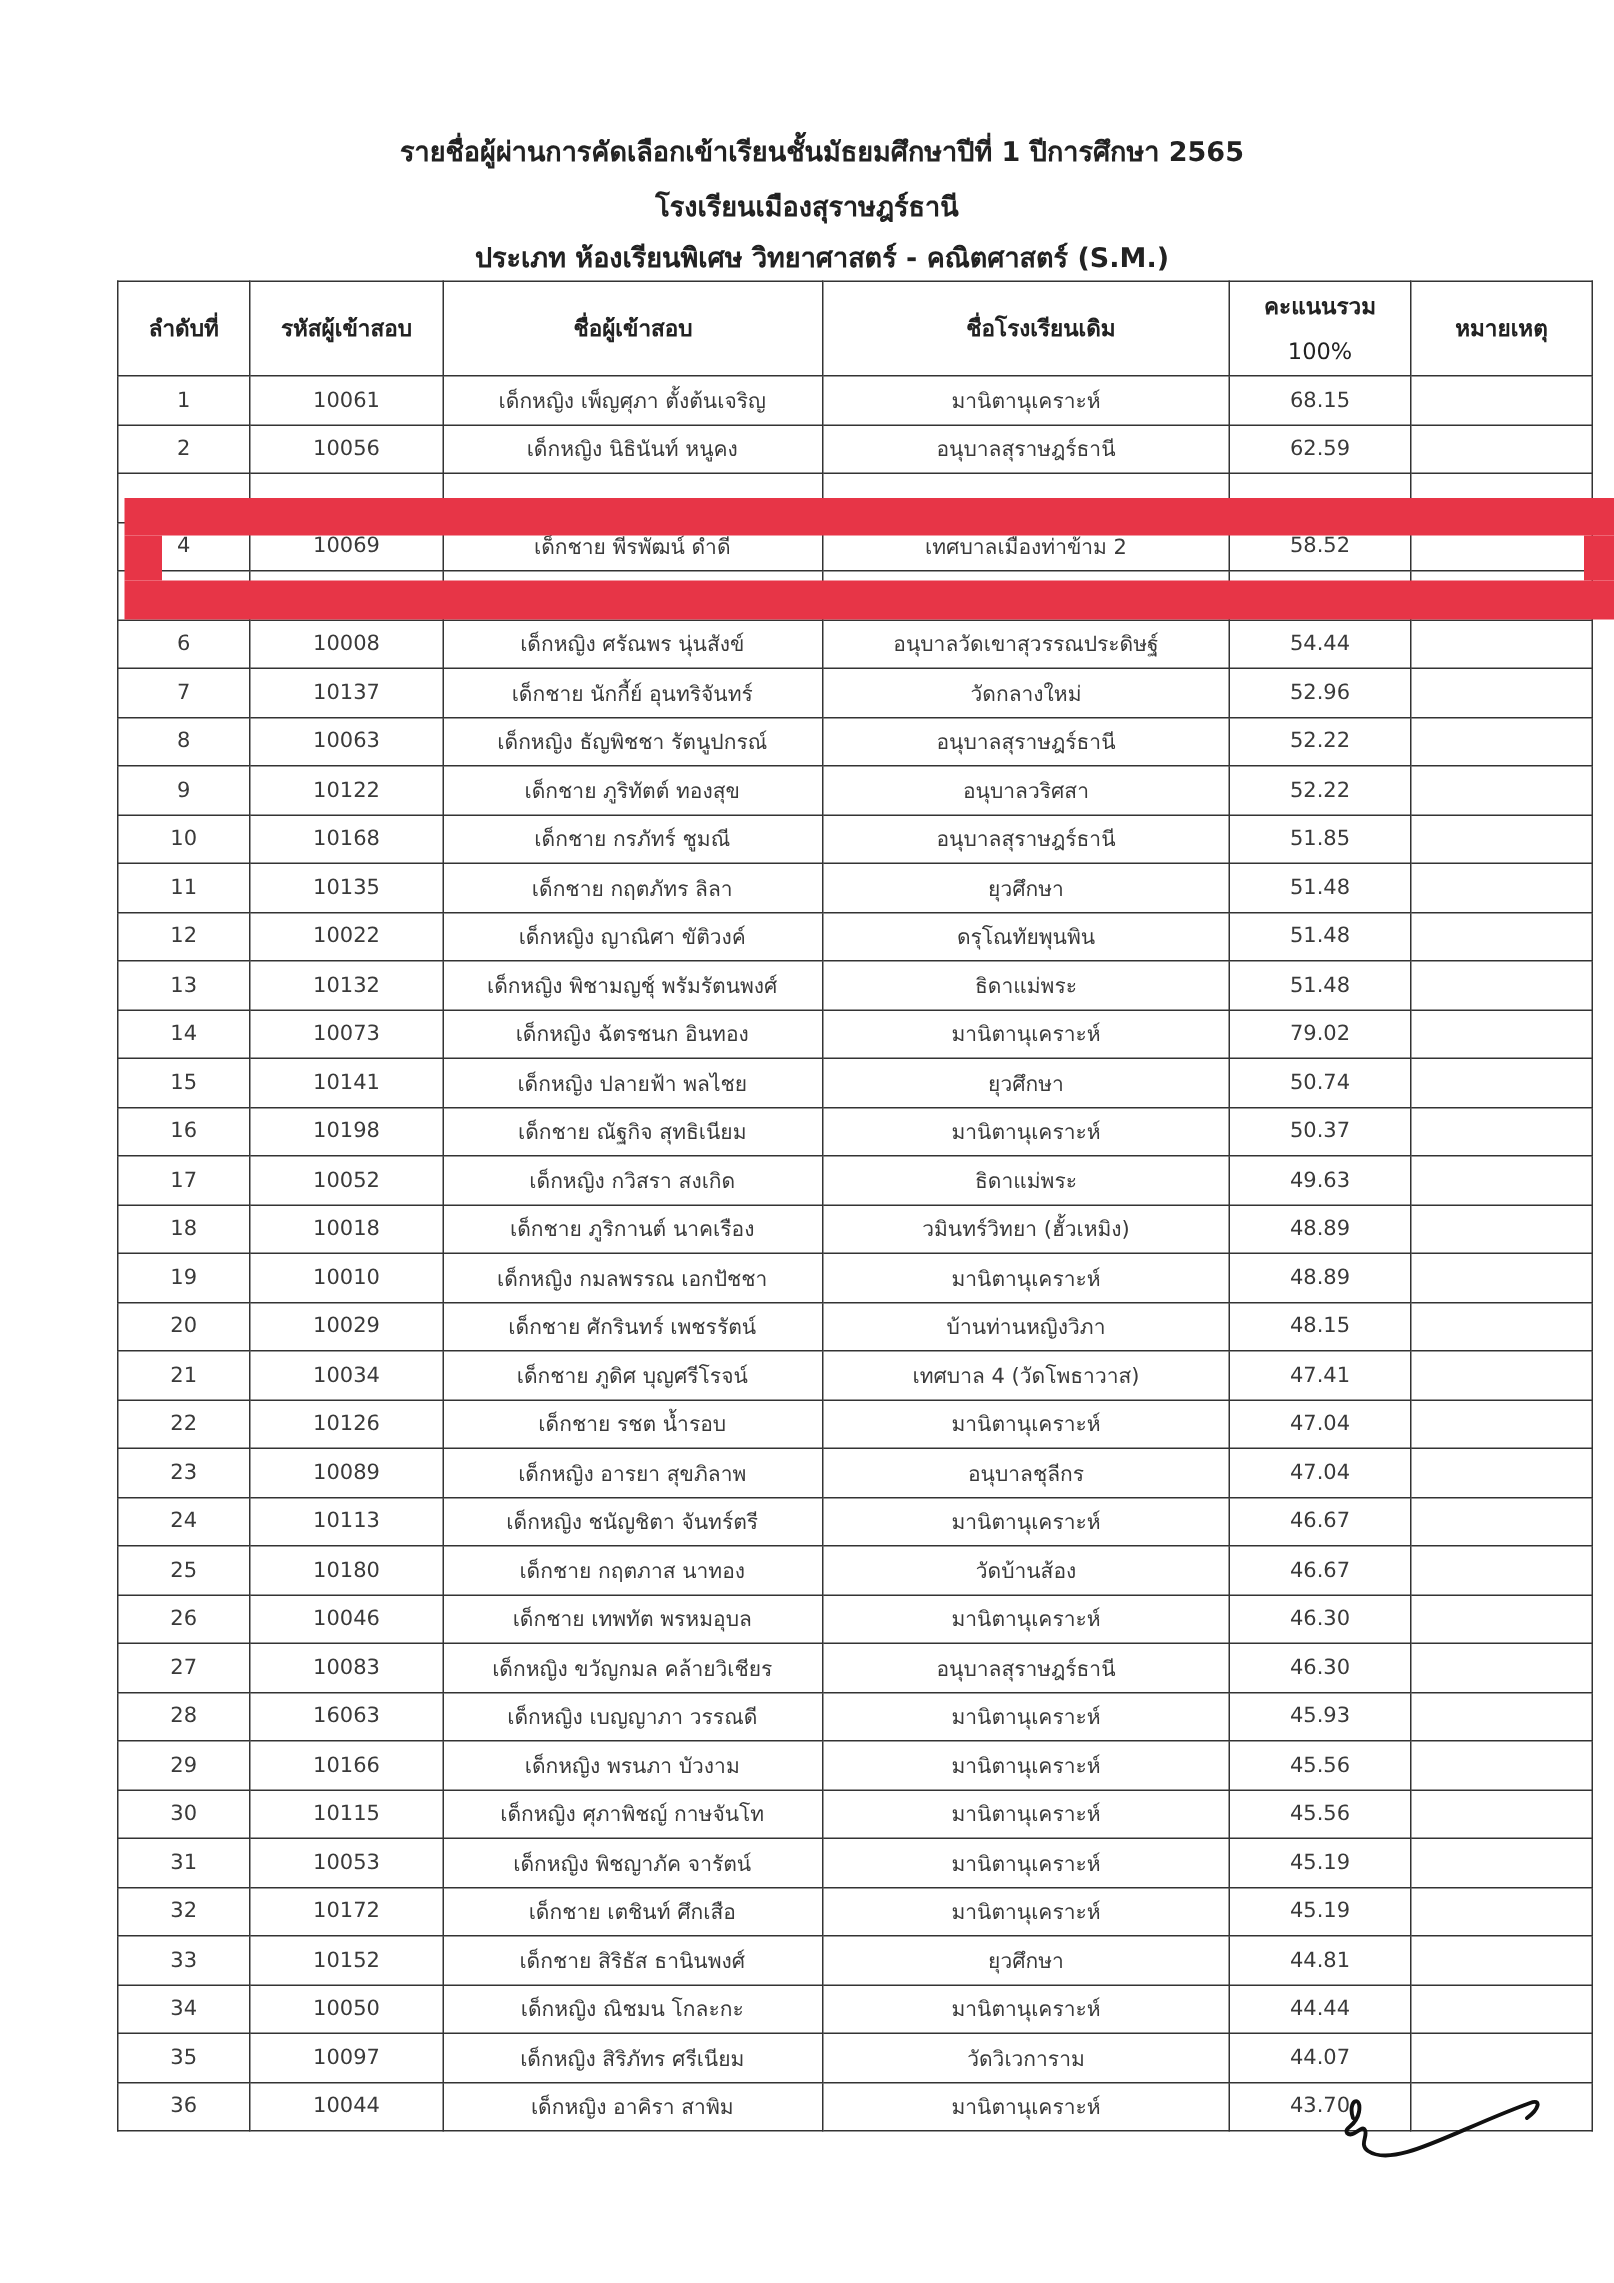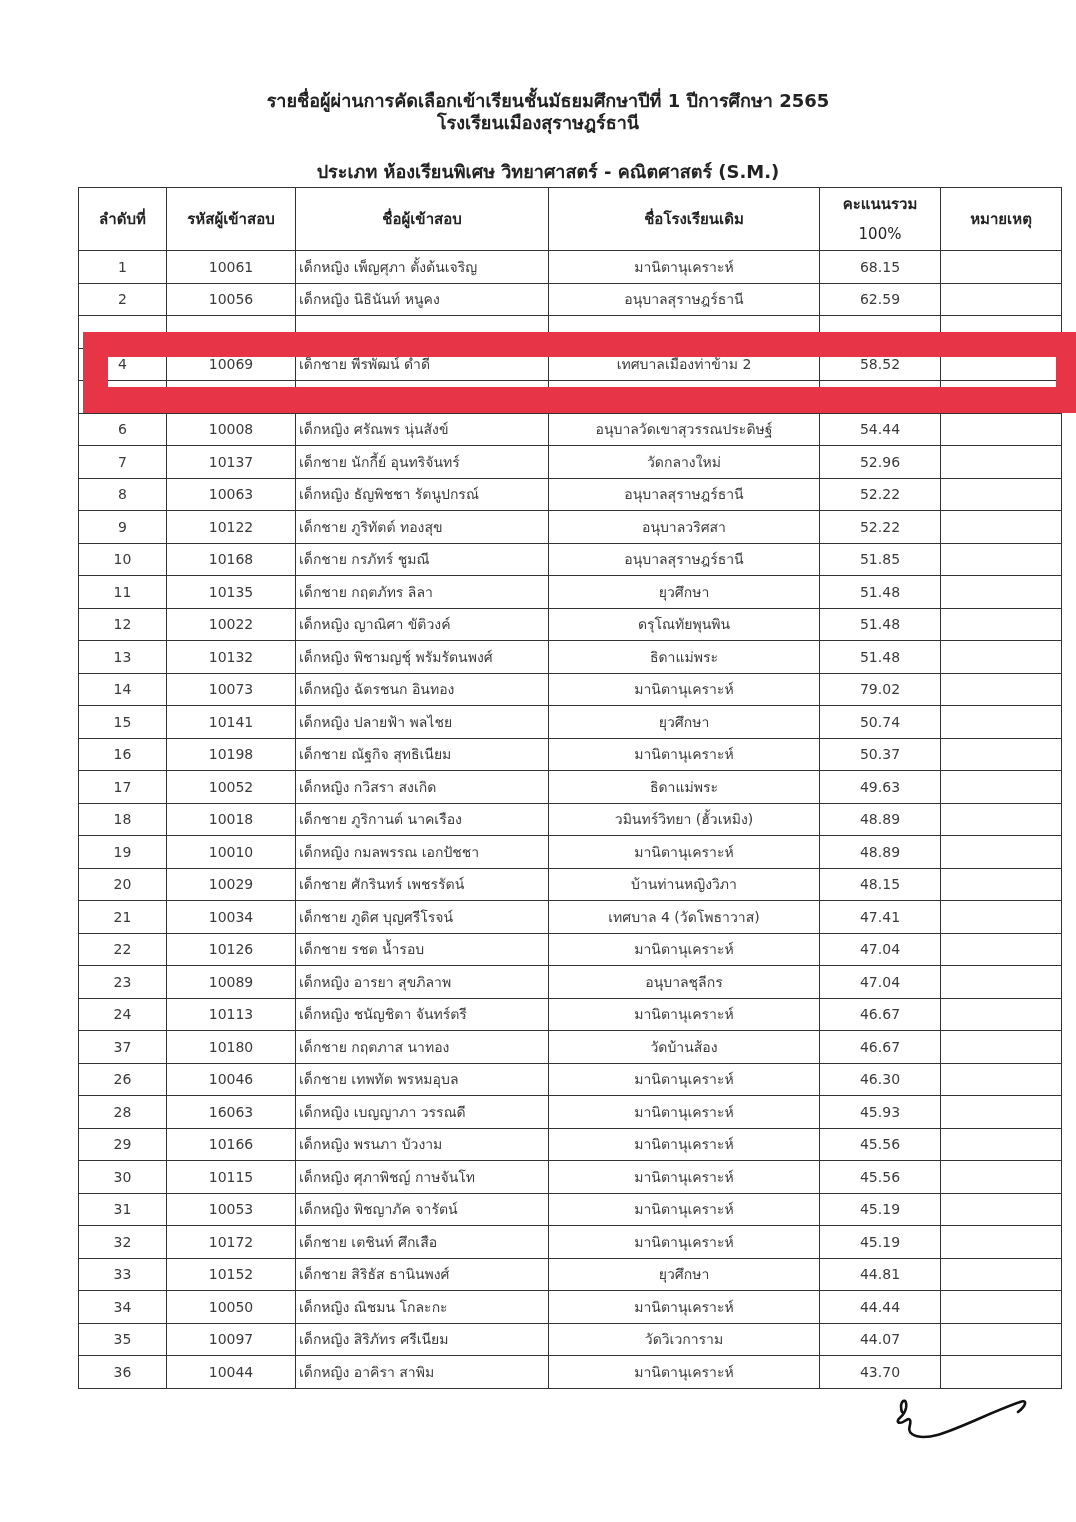--- a/index.html
+++ b/index.html
@@ -5,33 +5,33 @@
   html, body { margin: 0; padding: 0; }
   body {
     width: 1076px; height: 1522px; background: #ffffff; position: relative; overflow: hidden;
     font-family: "DejaVu Sans", "Liberation Sans", sans-serif; color: #2a2a2a;
   }
   .title {
     position: absolute; left: 0; width: 1076px; text-align: center;
     font-weight: bold; font-size: 18px; color: #222;
   }
   .t1 { top: 86px; left: 10px; }
-  .t2 { top: 108px; }
+  .t2 { top: 123px; }
   .t3 { top: 157px; left: 10px; }
   table {
     position: absolute; left: 78px; top: 187px; width: 957px;
     border-collapse: collapse; table-layout: fixed;
     font-size: 14px;
   }
   td, th {
     border: 1.6px solid #333; padding: 0 4px; height: 31.5px;
     text-align: center; color: #3a3a3a; white-space: nowrap; overflow: hidden;
   }
   th { height: 62px; font-weight: bold; font-size: 15px; color: #222; line-height: 30px; }
-  td.name { text-align: left; padding-left: 3px; }
+  td.name { text-align: center; padding-left: 3px; }
   .col1 { width: 79px; margin-left: 44px; } .col2 { width: 120px; } .col3 { width: 244px; }
   .col4 { width: 242px; padding-left: 24px; } .col5 { width: 112px; } .col6 { width: 112px; }
   .redact-cover-top { position:absolute; left:83px; top:332px; width:993px; height:25px; background:#e73547; }
   .redact-cover-bot { position:absolute; left:83px; top:387px; width:993px; height:26px; background:#e73547; }
   .redact-cover-l { position:absolute; left:83px; top:357px; width:25px; height:30px; background:#e73547; }
   .redact-cover-r { position:absolute; left:1056px; top:357px; width:20px; height:30px; background:#e73547; }
   .signature { position: absolute; left: 890px; top: 1390px; width: 140px; height: 60px; }
 </style>
 </head>
 <body>
@@ -241,32 +241,40 @@
       </tr>
       <tr>
         <td>24</td>
         <td>10113</td>
         <td class="name">เด็กหญิง ชนัญชิตา จันทร์ตรี</td>
         <td>มานิตานุเคราะห์</td>
         <td>46.67</td>
         <td></td>
       </tr>
       <tr>
-        <td>37</td>
+        <td>25</td>
         <td>10180</td>
         <td class="name">เด็กชาย กฤตภาส นาทอง</td>
         <td>วัดบ้านส้อง</td>
         <td>46.67</td>
         <td></td>
       </tr>
       <tr>
         <td>26</td>
         <td>10046</td>
         <td class="name">เด็กชาย เทพทัต พรหมอุบล</td>
         <td>มานิตานุเคราะห์</td>
+        <td>46.30</td>
+        <td></td>
+      </tr>
+      <tr>
+        <td>27</td>
+        <td>10083</td>
+        <td class="name">เด็กหญิง ขวัญกมล คล้ายวิเชียร</td>
+        <td>อนุบาลสุราษฎร์ธานี</td>
         <td>46.30</td>
         <td></td>
       </tr>
       <tr>
         <td>28</td>
         <td>16063</td>
         <td class="name">เด็กหญิง เบญญาภา วรรณดี</td>
         <td>มานิตานุเคราะห์</td>
         <td>45.93</td>
         <td></td>

